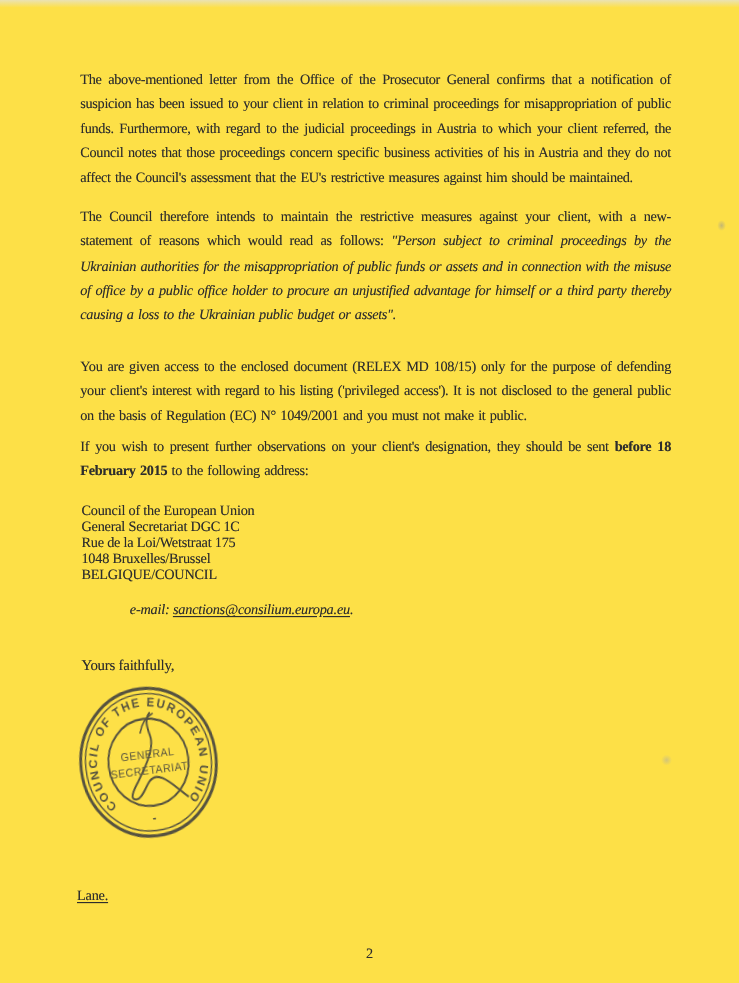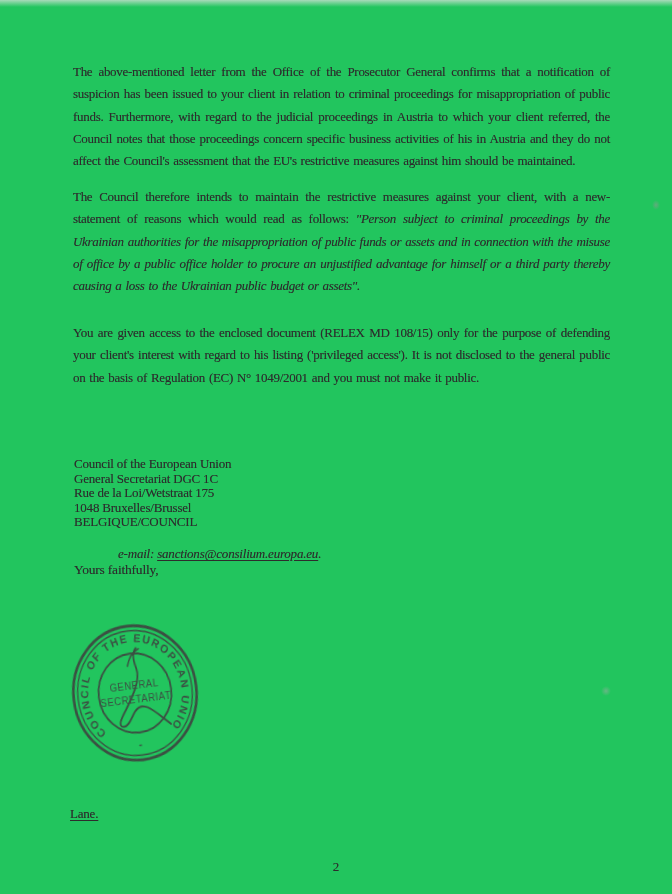--- a/index.html
+++ b/index.html
@@ -1,21 +1,21 @@
 <!DOCTYPE html>
 <html><head>
 <meta charset="utf-8">
 <style>
   * { margin: 0; padding: 0; box-sizing: border-box; }
   html, body { background: #ffffff; }
   .page {
     position: relative;
     width: 672px;
     height: 894px;
-    background: #22c55e;
+    background: #fde047;
     overflow: hidden;
     font-family: "Liberation Serif", "DejaVu Serif", serif;
     color: #2d2d2d;
   }
   .scan-top-band {
     position: absolute; top: 0; left: 0; right: 0; height: 7px;
     background: linear-gradient(#e3e3e1, rgba(255,255,255,0));
     opacity: .7;
   }
   .speck { position: absolute; border-radius: 50%; }
@@ -50,21 +50,21 @@
     text-shadow: 0 0 0.6px rgba(45,45,45,.45);
   }
   .email-line {
     position: absolute; left: 74px; top: 546px;
     font-size: 13px; font-style: italic;
     letter-spacing: -0.2px;
     text-shadow: 0 0 0.6px rgba(45,45,45,.45);
     margin-left: 44px;
   }
   .closing {
-    position: absolute; left: 74px; top: 562px;
+    position: absolute; left: 74px; top: 597px;
     font-size: 13.5px; letter-spacing: -0.2px;
     text-shadow: 0 0 0.6px rgba(45,45,45,.45);
   }
   .stamp-wrap {
     position: absolute; left: 70px; top: 622px;
     width: 130px; height: 142px;
     transform: rotate(-7deg);
     transform-origin: 50% 50%;
     opacity: .88;
     filter: blur(0.25px);
@@ -106,20 +106,23 @@
   <div class="scan-top-band"></div>
 
   <div class="body-text p1">The above-mentioned letter from the Office of the Prosecutor General confirms that a notification of suspicion has been issued to your client in relation to criminal proceedings for misappropriation of public funds. Furthermore, with regard to the judicial proceedings in Austria to which your client referred, the Council notes that those proceedings concern specific business activities of his in Austria and they do not affect the Council's assessment that the EU's restrictive measures against him should be maintained.</div>
 
   <div class="body-text p2">
     <span>The Council therefore intends to maintain the restrictive measures against your client, with a new- statement of reasons which would read as follows: </span><span class="italic">"Person subject to criminal proceedings by the Ukrainian authorities for the misappropriation of public funds or assets and in connection with the misuse of office by a public office holder to procure an unjustified advantage for himself or a third party thereby causing a loss to the Ukrainian public budget or assets".</span>
   </div>
 
   <div class="body-text p3">You are given access to the enclosed document (RELEX MD 108/15) only for the purpose of defending your client's interest with regard to his listing ('privileged access'). It is not disclosed to the general public on the basis of Regulation (EC) N° 1049/2001 and you must not make it public.</div>
 
+  <div class="body-text p4">
+    <span>If you wish to present further observations on your client's designation, they should be sent </span><span class="bold">before 18 February 2015</span><span> to the following address:</span>
+  </div>
 
   <div class="address">
     <div>Council of the European Union</div>
     <div>General Secretariat DGC 1C</div>
     <div>Rue de la Loi/Wetstraat 175</div>
     <div>1048 Bruxelles/Brussel</div>
     <div>BELGIQUE/COUNCIL</div>
   </div>
 
   <div class="email-line">

